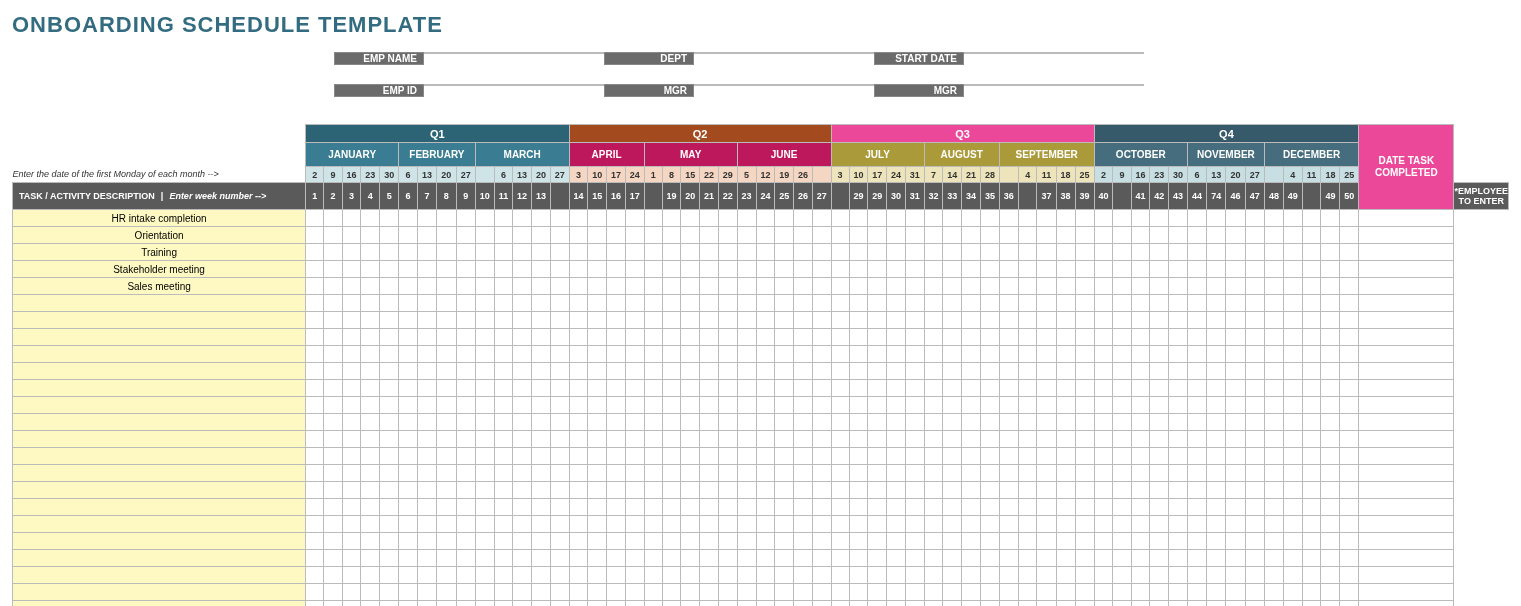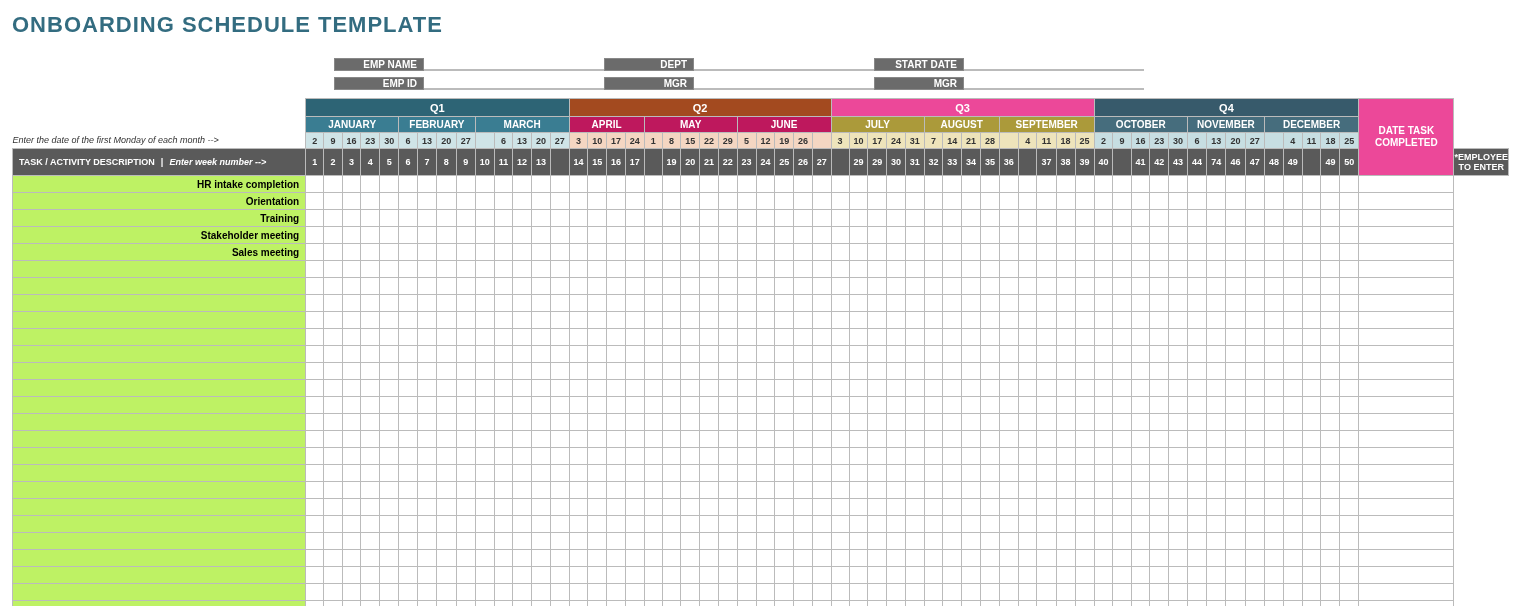--- a/index.html
+++ b/index.html
@@ -1,38 +1,38 @@
 <!DOCTYPE html>
 <html><head>
 <meta charset="utf-8">
 <style>
   *{box-sizing:border-box;margin:0;padding:0}
   body{font-family:Arial,Helvetica,sans-serif;font-size:10px;background:#fff;padding:12px;width:1521px}
   .title{color:#336c80;font-weight:700;font-size:22px;letter-spacing:1px;margin-bottom:14px;text-transform:uppercase}
-  .hdr-row{display:flex;align-items:flex-end;height:19px}
+  .hdr-row{display:flex;align-items:flex-start;height:32px}
   .hdr-spacer{width:322px}
   .hdr-lbl{background:#6b6b6b;color:#fff;font-weight:700;font-size:10px;display:flex;align-items:center;justify-content:flex-end;padding:0 6px;width:90px;border:1px solid #888}
   .hdr-inp{background:#fff;border:1px solid #bbb;width:180px}
   table{border-collapse:collapse;table-layout:fixed;margin-top:8px}
   th,td{border:1px solid #bbb;padding:0;text-align:center;font-size:9px}
   .q-hdr{color:#fff;font-weight:700;height:18px;font-size:11px}
   .q1{background:#2d6475}
   .q2{background:#a34a1f}
   .q3{background:#ec4899}
   .q4{background:#375a6b}
-  .m-hdr{color:#fff;font-weight:700;height:16px;font-size:10px}
+  .m-hdr{color:#fff;font-weight:700;height:24px;font-size:10px}
   .m1{background:#3a7d92}.m2{background:#be185d}.m3{background:#ab9a3a}.m4{background:#466d7d}
   .date-row td,.date-row th{font-size:9px;font-weight:700;height:16px;color:#333}
   .d1{background:#cfe4e7}.d2{background:#f4d6c2}.d3{background:#eee4bb}.d4{background:#c7dee2}
   .wk-row{height:18px}
   .wk-row th,.wk-row td{background:#5a5a5a;color:#fff;font-weight:700;font-size:9px}
   .wk-lbl{text-align:left;padding:8px 6px;font-style:normal}
   .wk-lbl .sep{margin:0 6px}
   .wk-lbl .ital{font-style:italic}
-  .task-area th{text-align:right;padding:0 6px;font-weight:700;height:17px;font-size:10px;background:#bef264;width:322px}
+  .task-area th{text-align:center;padding:0 6px;font-weight:400;height:17px;font-size:10px;background:#fef9c3;width:322px}
   .task-area td{height:17px;background:#fff}
   .date-task{background:#ec4899;color:#fff;font-weight:700;font-size:10px;line-height:1.2}
   .emp-enter{background:#5a5a5a;color:#fff;font-weight:700;font-size:8px}
   .completed-col{background:#e3d7e5}
   .c-feb{background:#e4eef1}
   .c-may{background:#f8e9de}
   .c-aug{background:#f4eed8}
   .c-nov{background:#e2eced}
   .wcol{width:20px}
   .last-col{width:100px}

